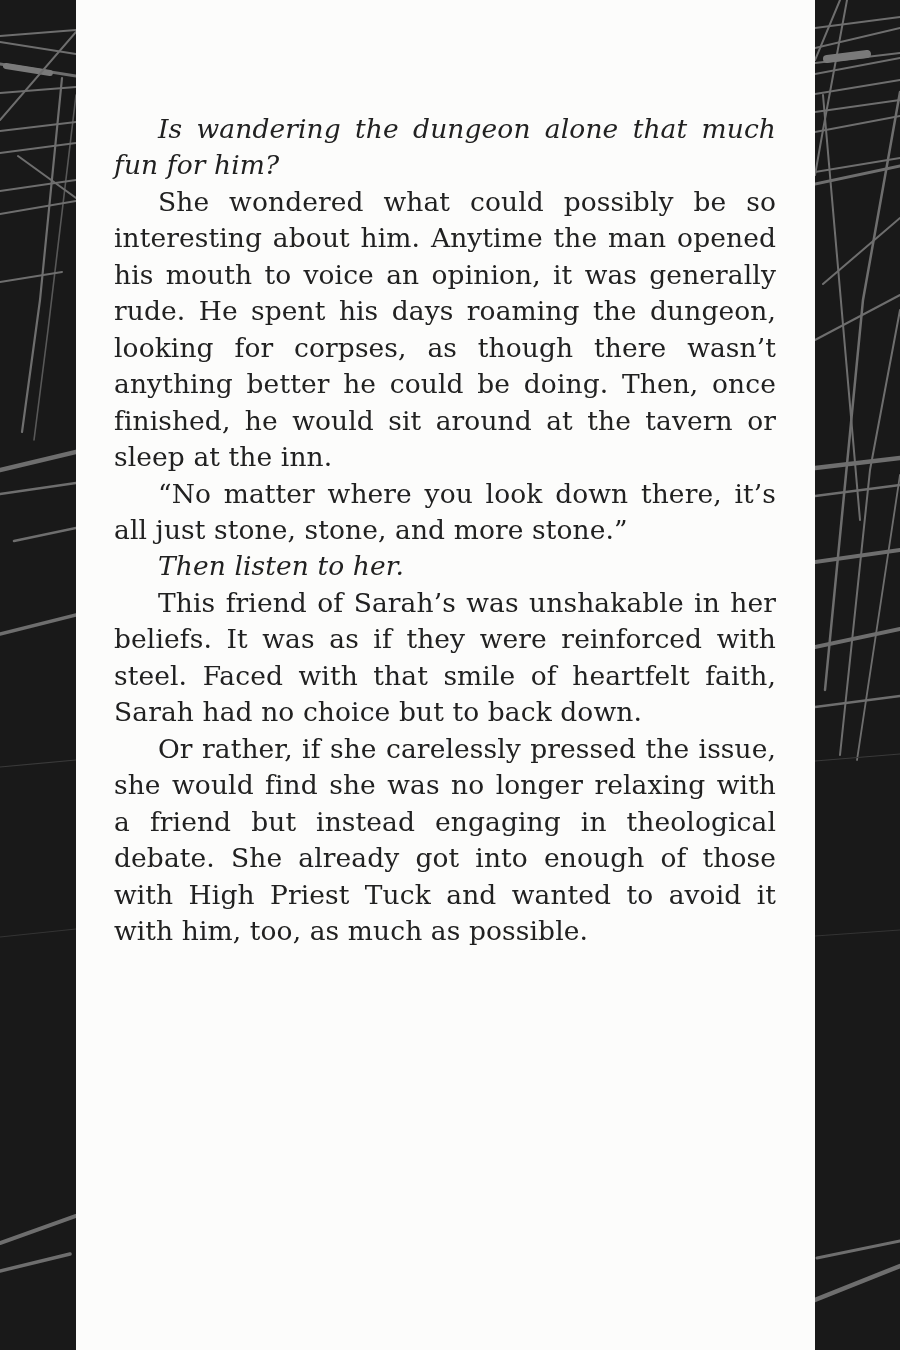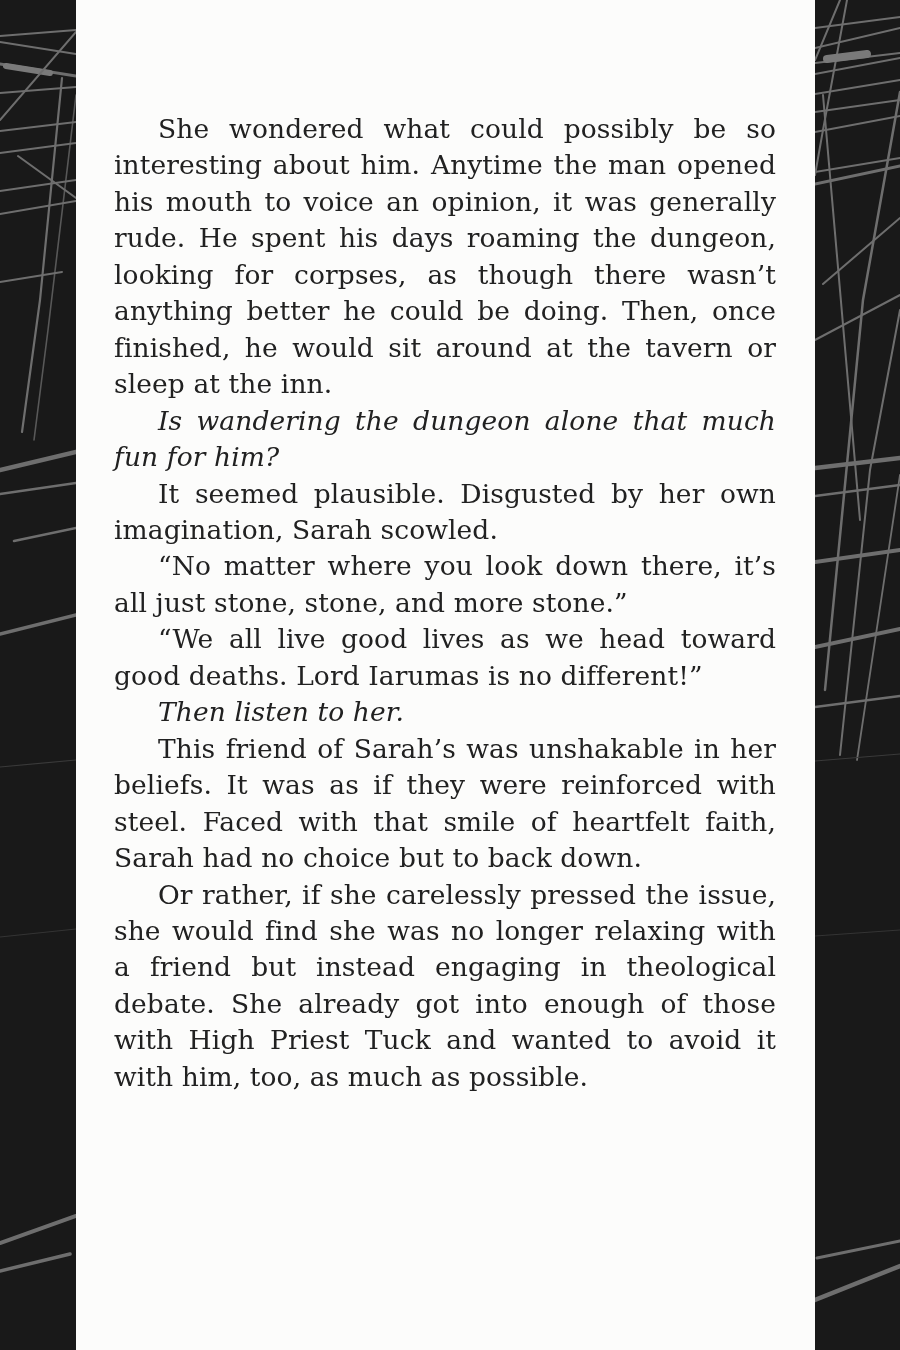--- a/index.html
+++ b/index.html
@@ -65,25 +65,23 @@
         <line x1="0" y1="634" x2="76" y2="615" stroke-width="3.5"></line>
         <line x1="0" y1="767" x2="76" y2="760" stroke-width="1.2" stroke="#3a3a3a"></line>
         <line x1="0" y1="937" x2="76" y2="929" stroke-width="1.2" stroke="#343434"></line>
         <line x1="0" y1="1243" x2="76" y2="1216" stroke-width="4"></line>
         <line x1="0" y1="1271" x2="70" y2="1254" stroke-width="3.5"></line>
       </g>
     </svg>
   </div>
 
   <div class="textblock">
+    <p class="para italic">Is wandering the dungeon alone that much fun for him?</p>
     <p class="para">She wondered what could possibly be so interesting about him. Anytime the man opened his mouth to voice an opinion, it was generally rude. He spent his days roaming the dungeon, looking for corpses, as though there wasn’t anything better he could be doing. Then, once finished, he would sit around at the tavern or sleep at the inn.</p>
-    <p class="para italic">Is wandering the dungeon alone that much fun for him?</p>
-    <p class="para">It seemed plausible. Disgusted by her own imagination, Sarah scowled.</p>
     <p class="para">“No matter where you look down there, it’s all just stone, stone, and more stone.”</p>
-    <p class="para">“We all live good lives as we head toward good deaths. Lord Iarumas is no different!”</p>
     <p class="para italic">Then listen to her.</p>
     <p class="para">This friend of Sarah’s was unshakable in her beliefs. It was as if they were reinforced with steel. Faced with that smile of heartfelt faith, Sarah had no choice but to back down.</p>
     <p class="para">Or rather, if she carelessly pressed the issue, she would find she was no longer relaxing with a friend but instead engaging in theological debate. She already got into enough of those with High Priest Tuck and wanted to avoid it with him, too, as much as possible.</p>
   </div>
 
   <div class="border right">
     <svg viewBox="0 0 85 1350" preserveAspectRatio="none" xmlns="http://www.w3.org/2000/svg">
       <g stroke="#6e6e6e" fill="none" stroke-linecap="round">
         <line x1="25" y1="0" x2="0" y2="60" stroke-width="2"></line>
         <polyline points="32,0 8,130 0,175" stroke-width="2"></polyline>

